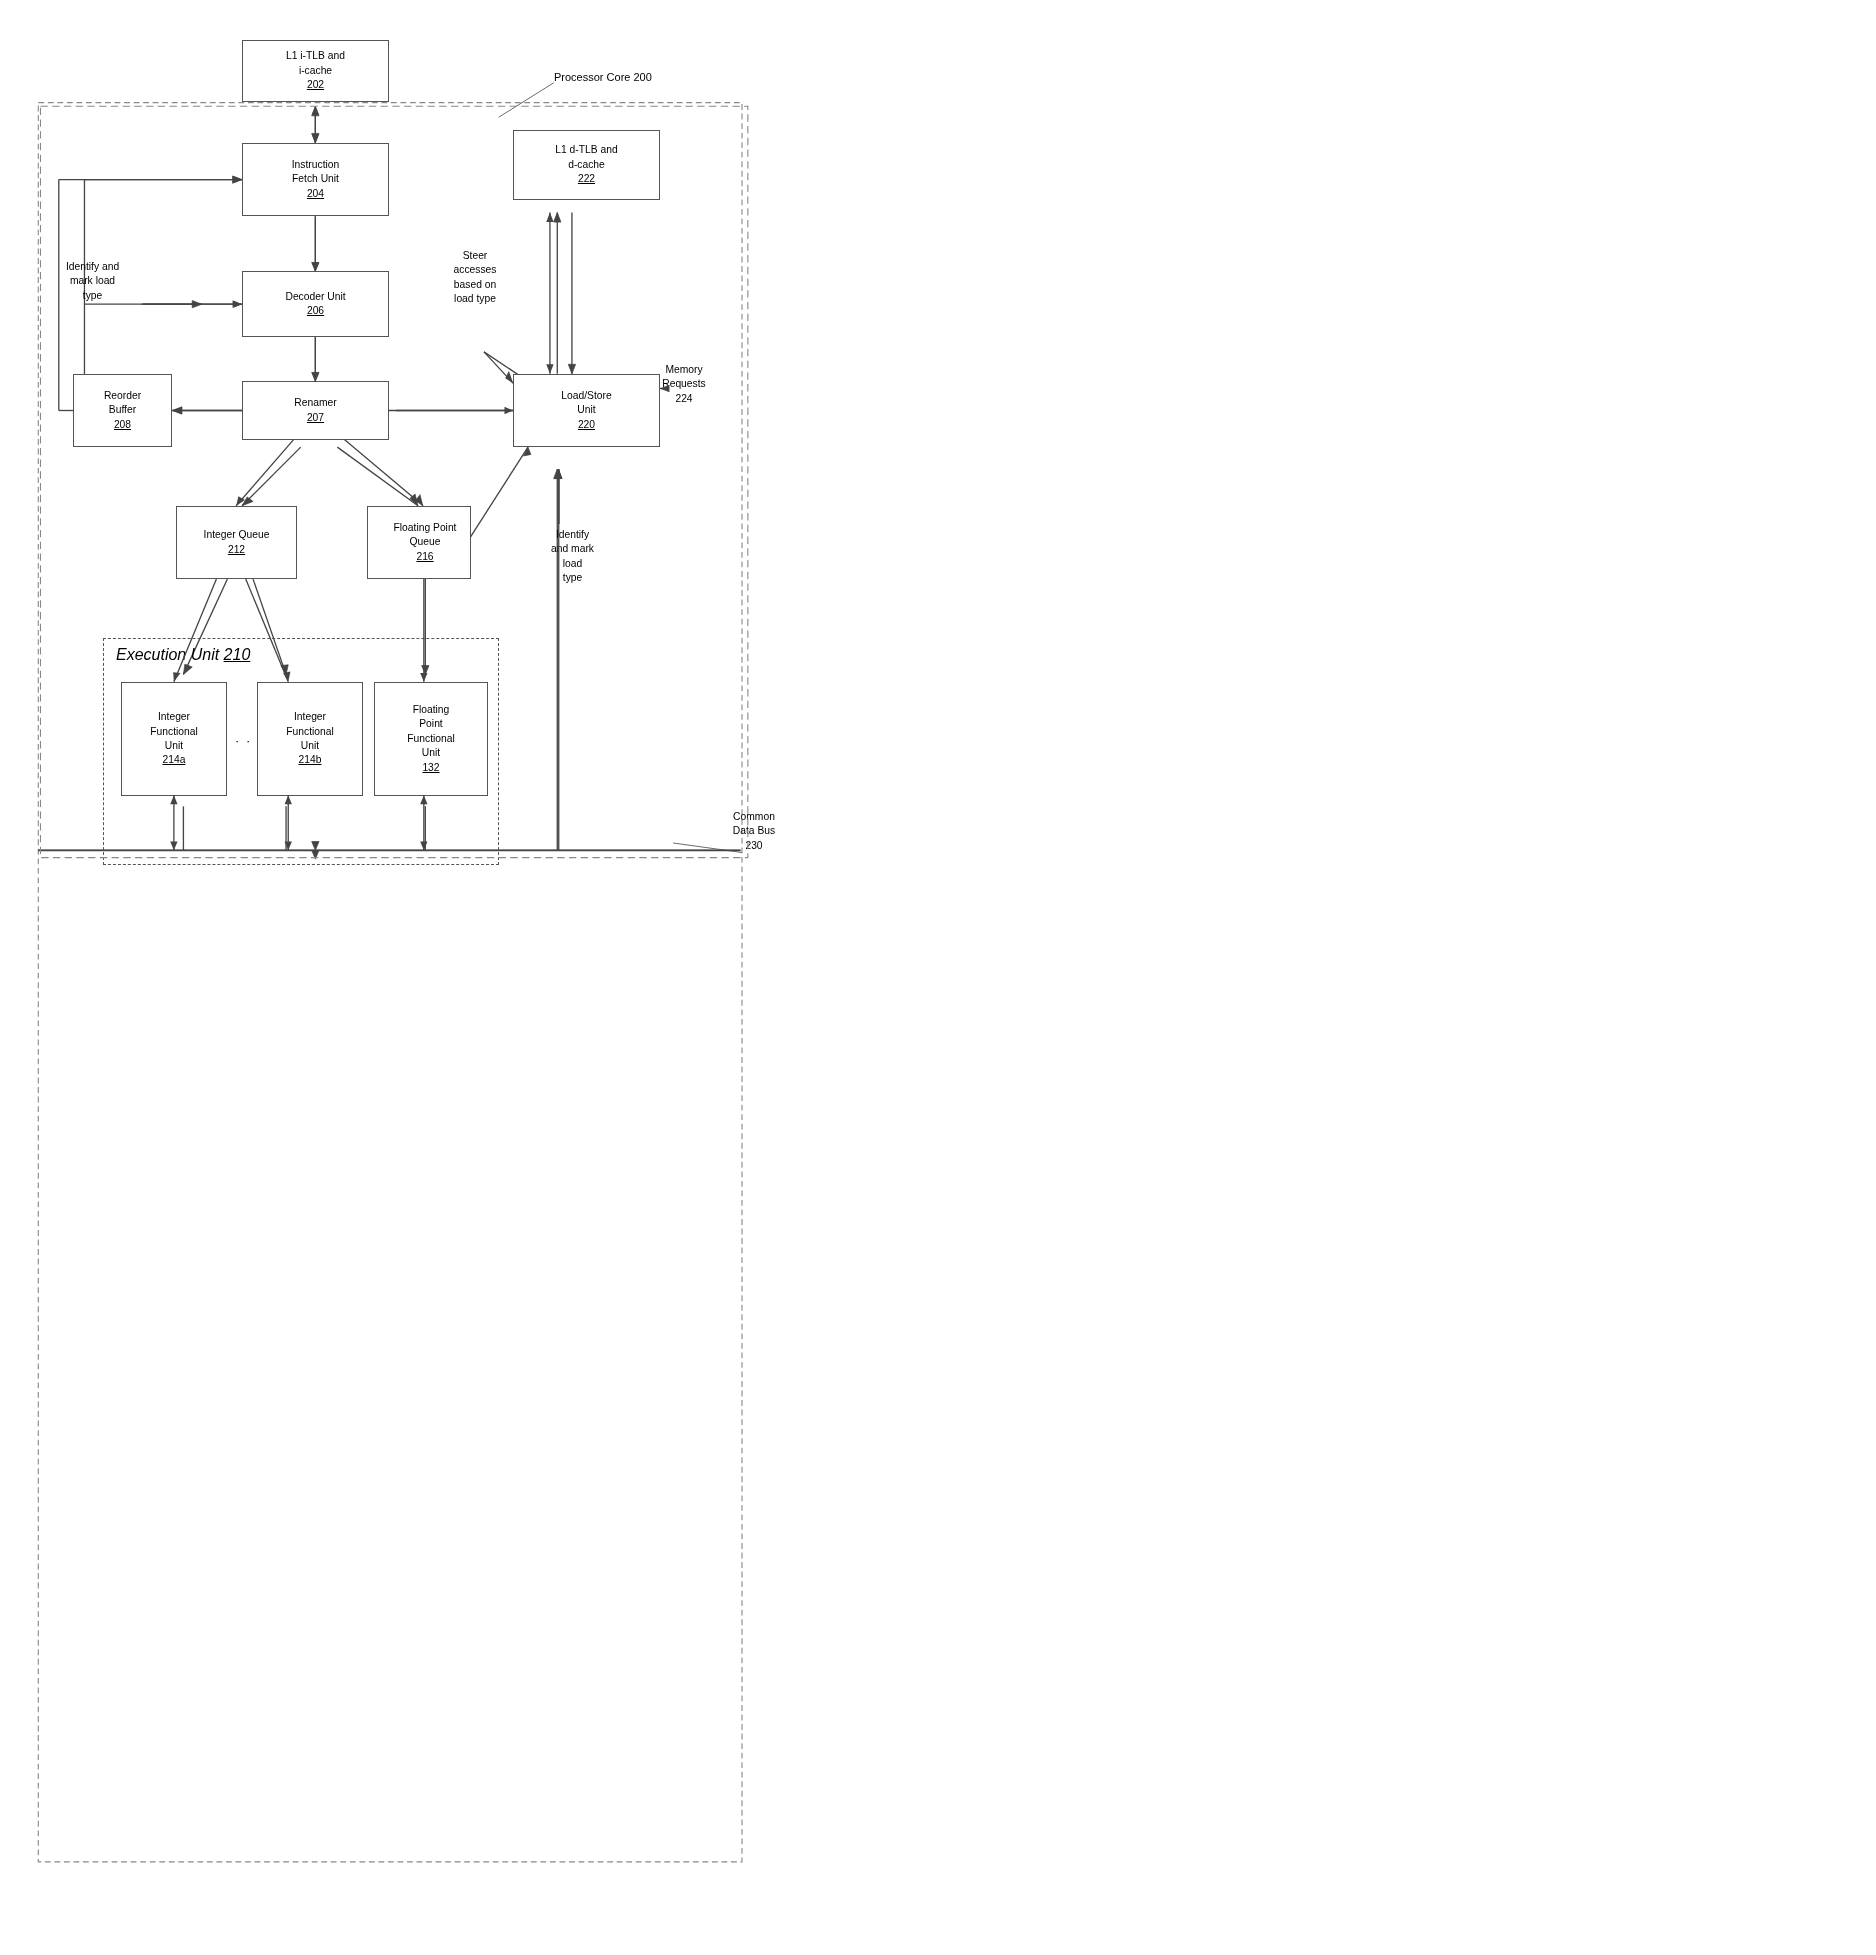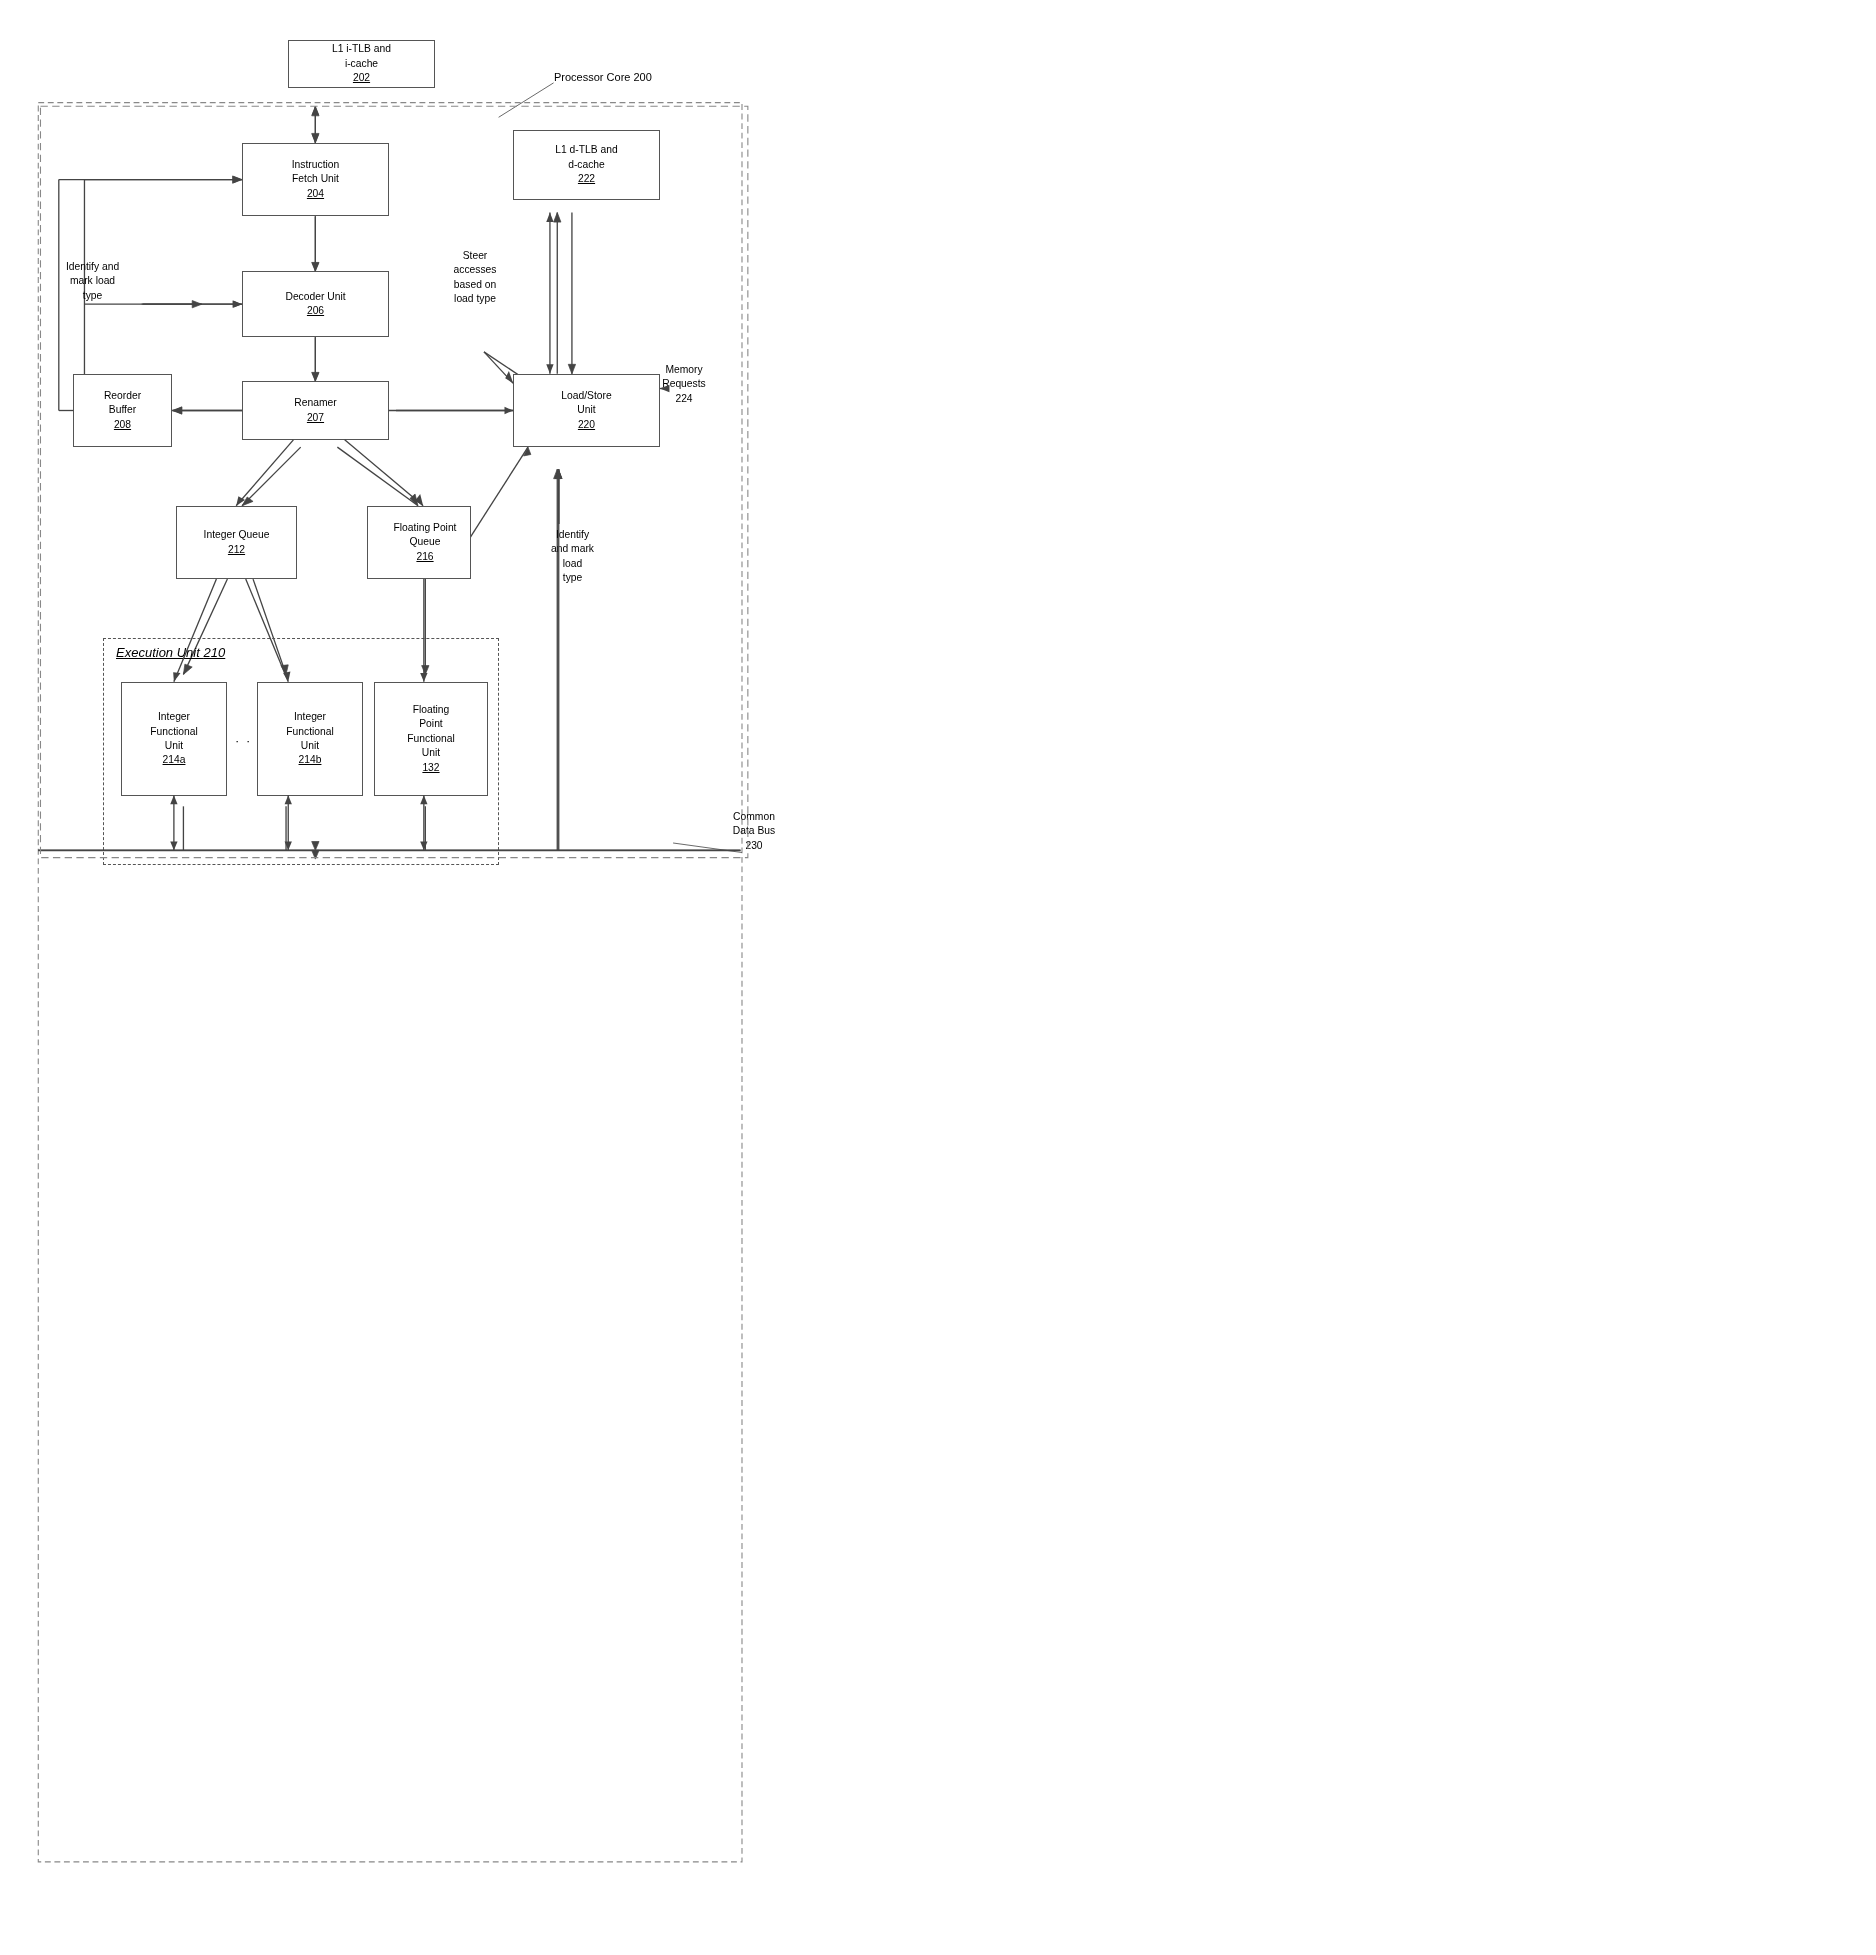--- a/index.html
+++ b/index.html
@@ -133,21 +133,21 @@
 
     <line x1="52" y1="1160" x2="1010" y2="1160" stroke-width="2"></line>
 
     <line x1="760" y1="1160" x2="760" y2="640"></line>
     <polygon points="760,640 755,653 765,653"></polygon>
 
     <polygon points="430,1160 425,1148 435,1148"></polygon>
     <polygon points="430,1172 425,1160 435,1160"></polygon>
   </svg>
 
-  <div class="box" style="left:242px; top:40px; width:147px; height:48px;margin-left:46px;">
+  <div class="box" style="left:242px; top:40px; width:147px; height:62px;">
     <div>
       <span>L1 i-TLB and<br>i-cache</span>
       <span class="num">202</span>
     </div>
   </div>
 
   <div class="box" style="left:242px; top:143px; width:147px; height:73px;">
     <div>
       <span>Instruction<br>Fetch Unit</span>
       <span class="num">204</span>
@@ -185,21 +185,21 @@
   <div class="box" style="left:367px; top:506px; width:104px; height:73px;padding-left:12px;">
     <div>
       <span>Floating Point<br>Queue</span>
       <span class="num">216</span>
     </div>
   </div>
 
   <div class="dashed-box" style="left:103px; top:638px; width:396px; height:227px;">
   </div>
 
-  <div class="label italic-label" style="left:116px; top:644px; font-size:13px;text-decoration:underline;">
+  <div class="label italic-label" style="left:116px; top:644px; font-size:16px;">
     <em>Execution Unit <span style="text-decoration:underline">210</span></em>
   </div>
 
   <div class="box" style="left:121px; top:682px; width:106px; height:114px;">
     <div>
       <span>Integer<br>Functional<br>Unit</span>
       <span class="num">214a</span>
     </div>
   </div>
 

